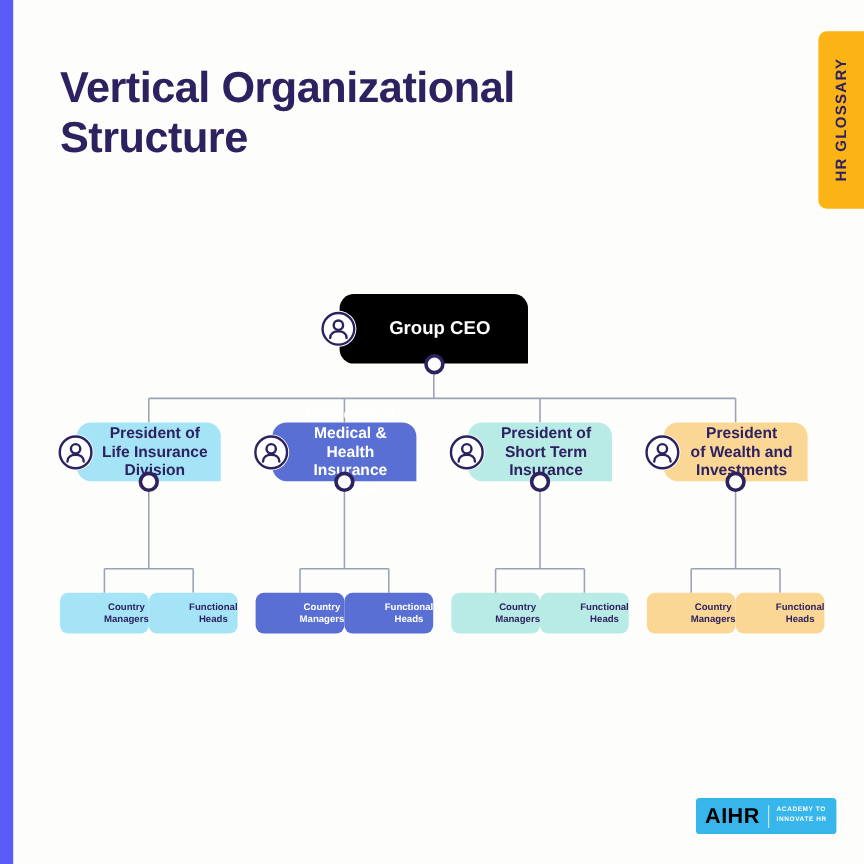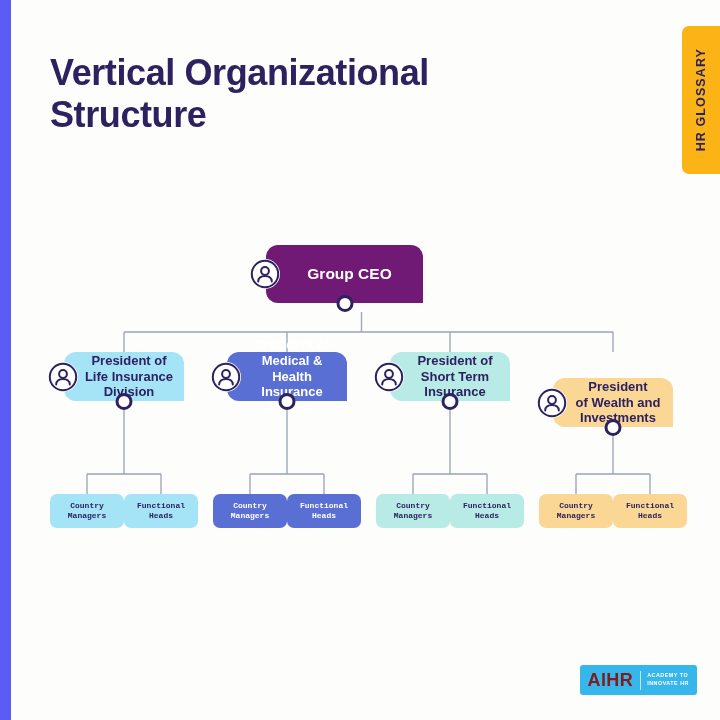--- a/index.html
+++ b/index.html
@@ -78,66 +78,65 @@
     width:17px; height:17px;
     border-radius:50%;
     background:#fdfdfb;
     border:3px solid #2d2160;
     left:50%; bottom:-9px;
     transform:translateX(-50%);
   }
 
   
   #node-ceo{
-    left:266px; top:245px; width:157px; height:58px;
-    background:#701a75;
+    left:283px; top:245px; width:157px; height:58px;
+    background:#000000;
   }
   #node-ceo .node-label{ color:#ffffff; font-size:15.5px; }
 
   
   .pres{ width:120px; height:49px; top:352px; }
   .pres .node-label{ font-size:13px; }
   #node-pres-0{ left:64px;  background:#a5e4f7; }
   #node-pres-0 .node-label{ color:#2d2160; }
   #node-pres-1{ left:227px; background:#5a6fd3; }
   #node-pres-1 .node-label{ color:#ffffff; }
   #node-pres-2{ left:390px; background:#b8ebe6; }
   #node-pres-2 .node-label{ color:#2d2160; }
-  #node-pres-3{ left:553px; background:#fbd795;margin-top:26px; }
+  #node-pres-3{ left:553px; background:#fbd795; }
   #node-pres-3 .node-label{ color:#2d2160; }
 
   
   .leaf{
     position:absolute;
     width:74px; height:34px; top:494px;
     border-radius:7px;
-    display:flex; align-items:center; justify-content:center;
+    display:flex; align-items:center; justify-content:flex-end;
     text-align:center;
-    font-family:Liberation Mono, monospace;
   }
   .leaf .node-label{ font-size:8px; white-space:pre-line; }
   .leaf.c0{ background:#a5e4f7; }
   .leaf.c0 .node-label{ color:#2d2160; }
   .leaf.c1{ background:#5a6fd3; }
   .leaf.c1 .node-label{ color:#ffffff; }
   .leaf.c2{ background:#b8ebe6; }
   .leaf.c2 .node-label{ color:#2d2160; }
   .leaf.c3{ background:#fbd795; }
   .leaf.c3 .node-label{ color:#2d2160; }
 
   
   .aihr-logo{
     position:absolute; right:23px; bottom:25px;
     height:30px; background:#37b6ec;
     border-radius:3px;
     display:flex; align-items:center;
     padding:0 8px;
   }
   .aihr-wordmark{
-    color:#7f1d1d; font-weight:bold;
+    color:#000000; font-weight:bold;
     font-size:18px; letter-spacing:0.4px;
     padding-right:7px;
   }
   .aihr-rule{ width:1px; height:19px; background:#bfe8fa; }
   .aihr-tag{
     color:#ffffff; font-size:5.4px; font-weight:bold;
     line-height:1.45; letter-spacing:0.5px;
     padding-left:6px; white-space:pre-line;
   }
 </style>

